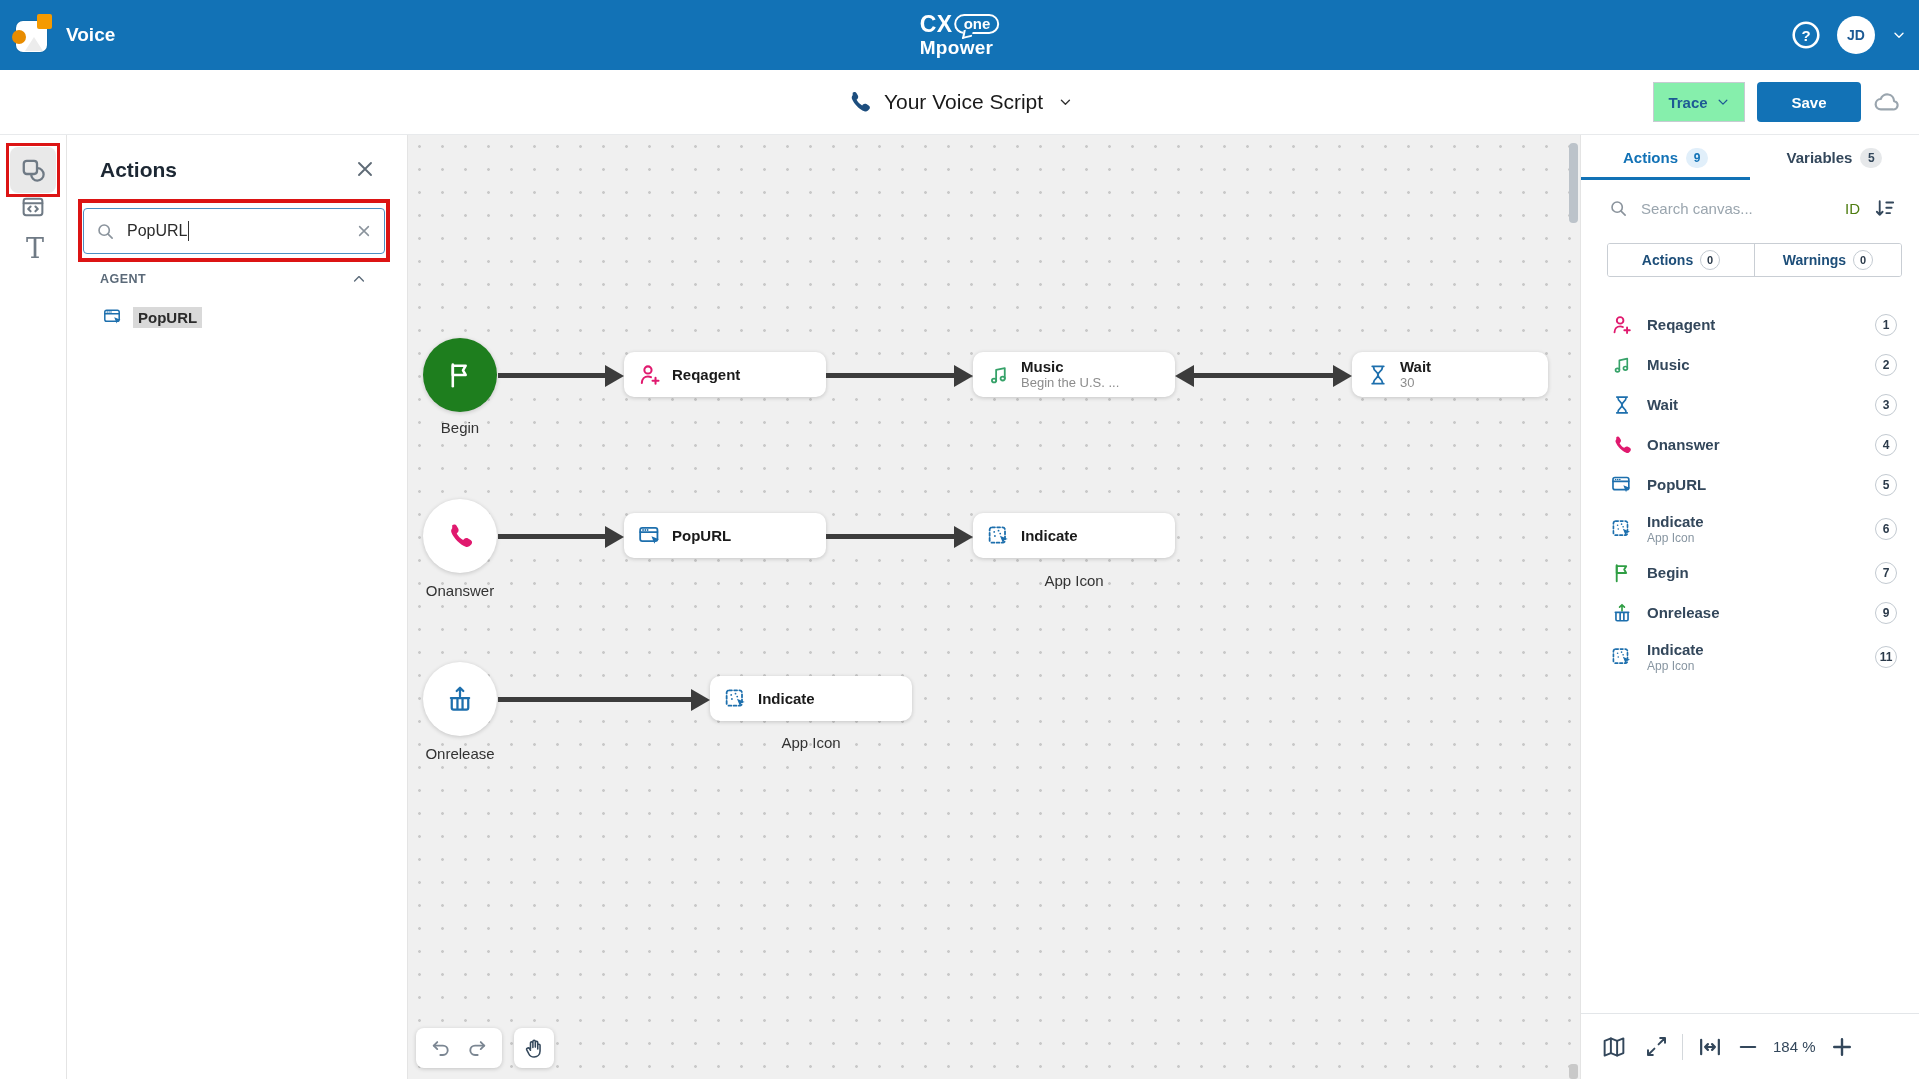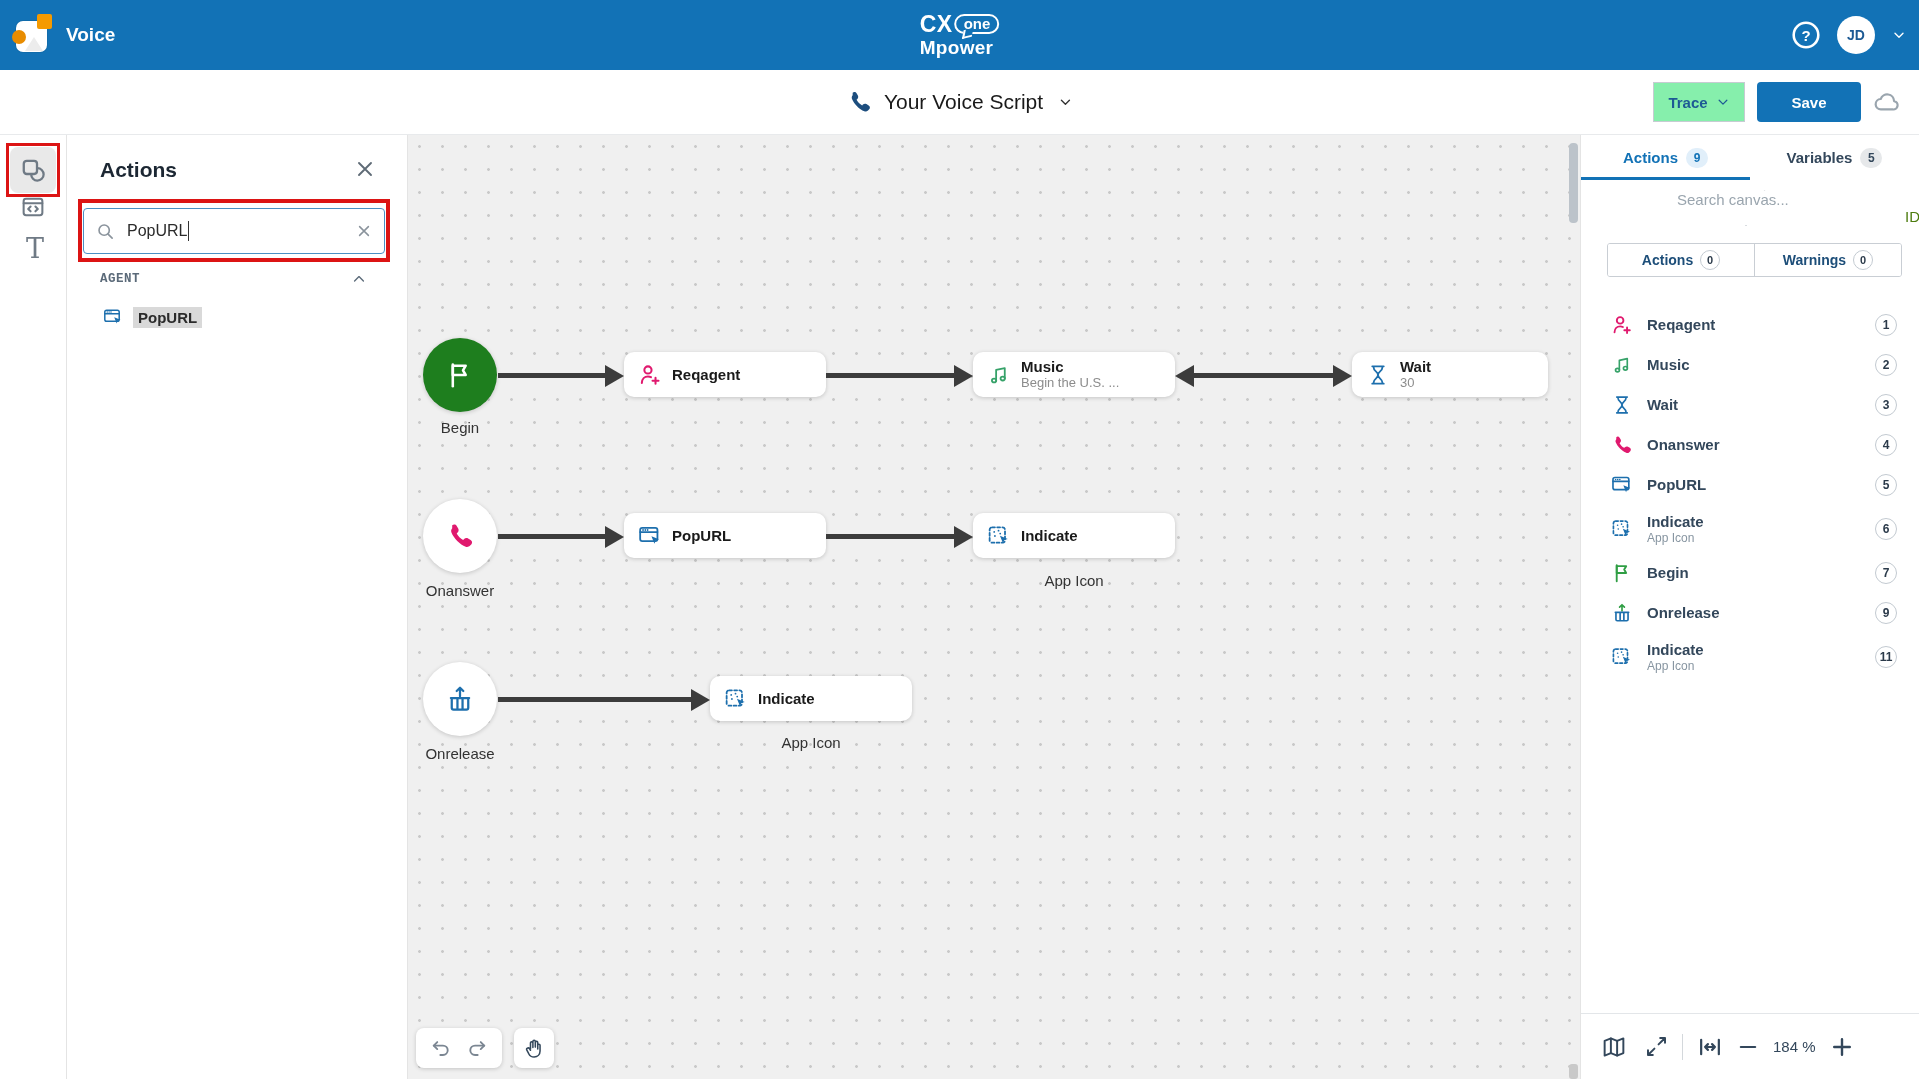--- a/index.html
+++ b/index.html
@@ -50,21 +50,21 @@
   
   .apanel { position:absolute; left:67px; top:135px; width:341px; height:944px; background:#fff; border-right:1px solid #e4e4e4; }
   .ap-title { position:absolute; left:33px; top:23px; font-size:21px; font-weight:700; color:#1c2733; }
   .ap-close { position:absolute; right:32px; top:24px; width:20px; height:20px; color:#5f6b76; cursor:pointer; }
   .ap-ann { position:absolute; left:11px; top:64px; width:312px; height:63px; border:4px solid #dc1414; }
   .ap-search { position:absolute; left:16px; top:73px; width:302px; height:46px; border:1px solid #4a90c4; border-radius:4px; display:flex; align-items:center; padding:0 12px; cursor:text; }
   .ap-search .mag { width:19px; height:19px; color:#8a939c; flex:none; }
   .ap-search .val { margin-left:12px; font-size:16px; color:#2b2b2b; }
   .ap-search .caret { width:1px; height:20px; background:#333; margin-left:1px; }
   .ap-search .clear { margin-left:auto; width:16px; height:16px; color:#8a939c; cursor:pointer; }
-  .ap-section { position:absolute; left:33px; top:137px; font-size:12.5px; font-weight:700; letter-spacing:.5px; color:#5b6a79;font-family:Liberation Mono, monospace; }
+  .ap-section { position:absolute; left:33px; top:137px; font-size:12.5px; font-weight:700; letter-spacing:.5px; color:#5b6a79; }
   .ap-sec-chev { position:absolute; right:40px; top:136px; width:16px; height:16px; color:#5b6a79; cursor:pointer; }
   .ap-result { position:absolute; left:36px; top:166px; height:32px; display:flex; align-items:center; gap:10px; cursor:pointer; }
   .ap-result .ricon { width:20px; height:20px; color:#1d6fad; }
   .ap-result .rlabel { font-size:15px; font-weight:700; color:#2b2b2b; background:#d9d9d9; padding:2px 5px; }
 
   
   .canvas { position:absolute; left:408px; top:135px; width:1172px; height:944px; background-color:#f0f0f0; background-image:radial-gradient(#c9c9c9 1.3px, transparent 1.5px); background-size:23px 23px; }
   .node { position:absolute; width:202px; height:45px; background:#fff; border-radius:10px; box-shadow:0 1px 4px rgba(0,0,0,.18); display:flex; align-items:center; padding-left:14px; gap:10px; cursor:pointer; }
   .node .nicon { width:24px; height:24px; flex:none; }
   .node .ntitle { font-size:15px; font-weight:700; color:#1a1a1a; line-height:1.15; }
@@ -87,21 +87,21 @@
   
   .rpanel { position:absolute; left:1580px; top:135px; width:339px; height:944px; background:#fff; border-left:1px solid #e4e4e4; }
   .rp-tabs { display:flex; height:45px; }
   .rp-tab { flex:1; display:flex; align-items:center; justify-content:center; gap:8px; font-size:15px; cursor:pointer; position:relative; }
   .rp-tab.active { color:#1272b6; font-weight:700; }
   .rp-tab.active::after { content:''; position:absolute; left:0; bottom:0; width:100%; height:3px; background:#1272b6; }
   .rp-tab.inactive { color:#33475b; font-weight:700; }
   .cnt { min-width:22px; height:20px; padding:0 6px; border-radius:10px; font-size:12px; font-weight:700; display:flex; align-items:center; justify-content:center; }
   .cnt.blue { background:#e1effa; color:#1272b6; }
   .cnt.gray { background:#e6e8ea; color:#33475b; }
-  .rp-search { position:absolute; left:0; top:55px; width:339px; height:36px; display:flex; align-items:center;flex-direction:column; }
+  .rp-search { position:absolute; left:0; top:55px; width:339px; height:36px; display:flex; align-items:center; }
   .rp-search .mag { width:19px; height:19px; color:#8a939c; margin-left:28px; }
   .rp-search input { border:none; outline:none; font-size:15px; color:#333; margin-left:13px; width:160px; font-family:inherit; background:transparent; }
   .rp-search input::placeholder { color:#9aa5ae; }
   .rp-search .idl { margin-left:auto; font-size:15px; color:#4d7c0f; }
   .rp-search .sort { width:22px; height:22px; color:#33475b; margin:0 24px 0 14px; cursor:pointer; }
   .ew-ctrl { position:absolute; left:26px; top:108px; width:295px; height:34px; display:flex; border:1px solid #c9ced4; border-radius:3px; overflow:hidden; }
   .ew-btn { flex:1; display:flex; align-items:center; justify-content:center; gap:7px; background:#fff; font-size:14px; font-weight:700; color:#1d4e79; cursor:pointer; }
   .ew-btn + .ew-btn { border-left:1px solid #c9ced4; }
   .ew-cnt { width:20px; height:20px; border:1px solid #c3cad1; border-radius:50%; font-size:11px; font-weight:700; color:#2b3a4a; display:flex; align-items:center; justify-content:center; }
   .rp-list { position:absolute; left:0; top:170px; width:339px; }

